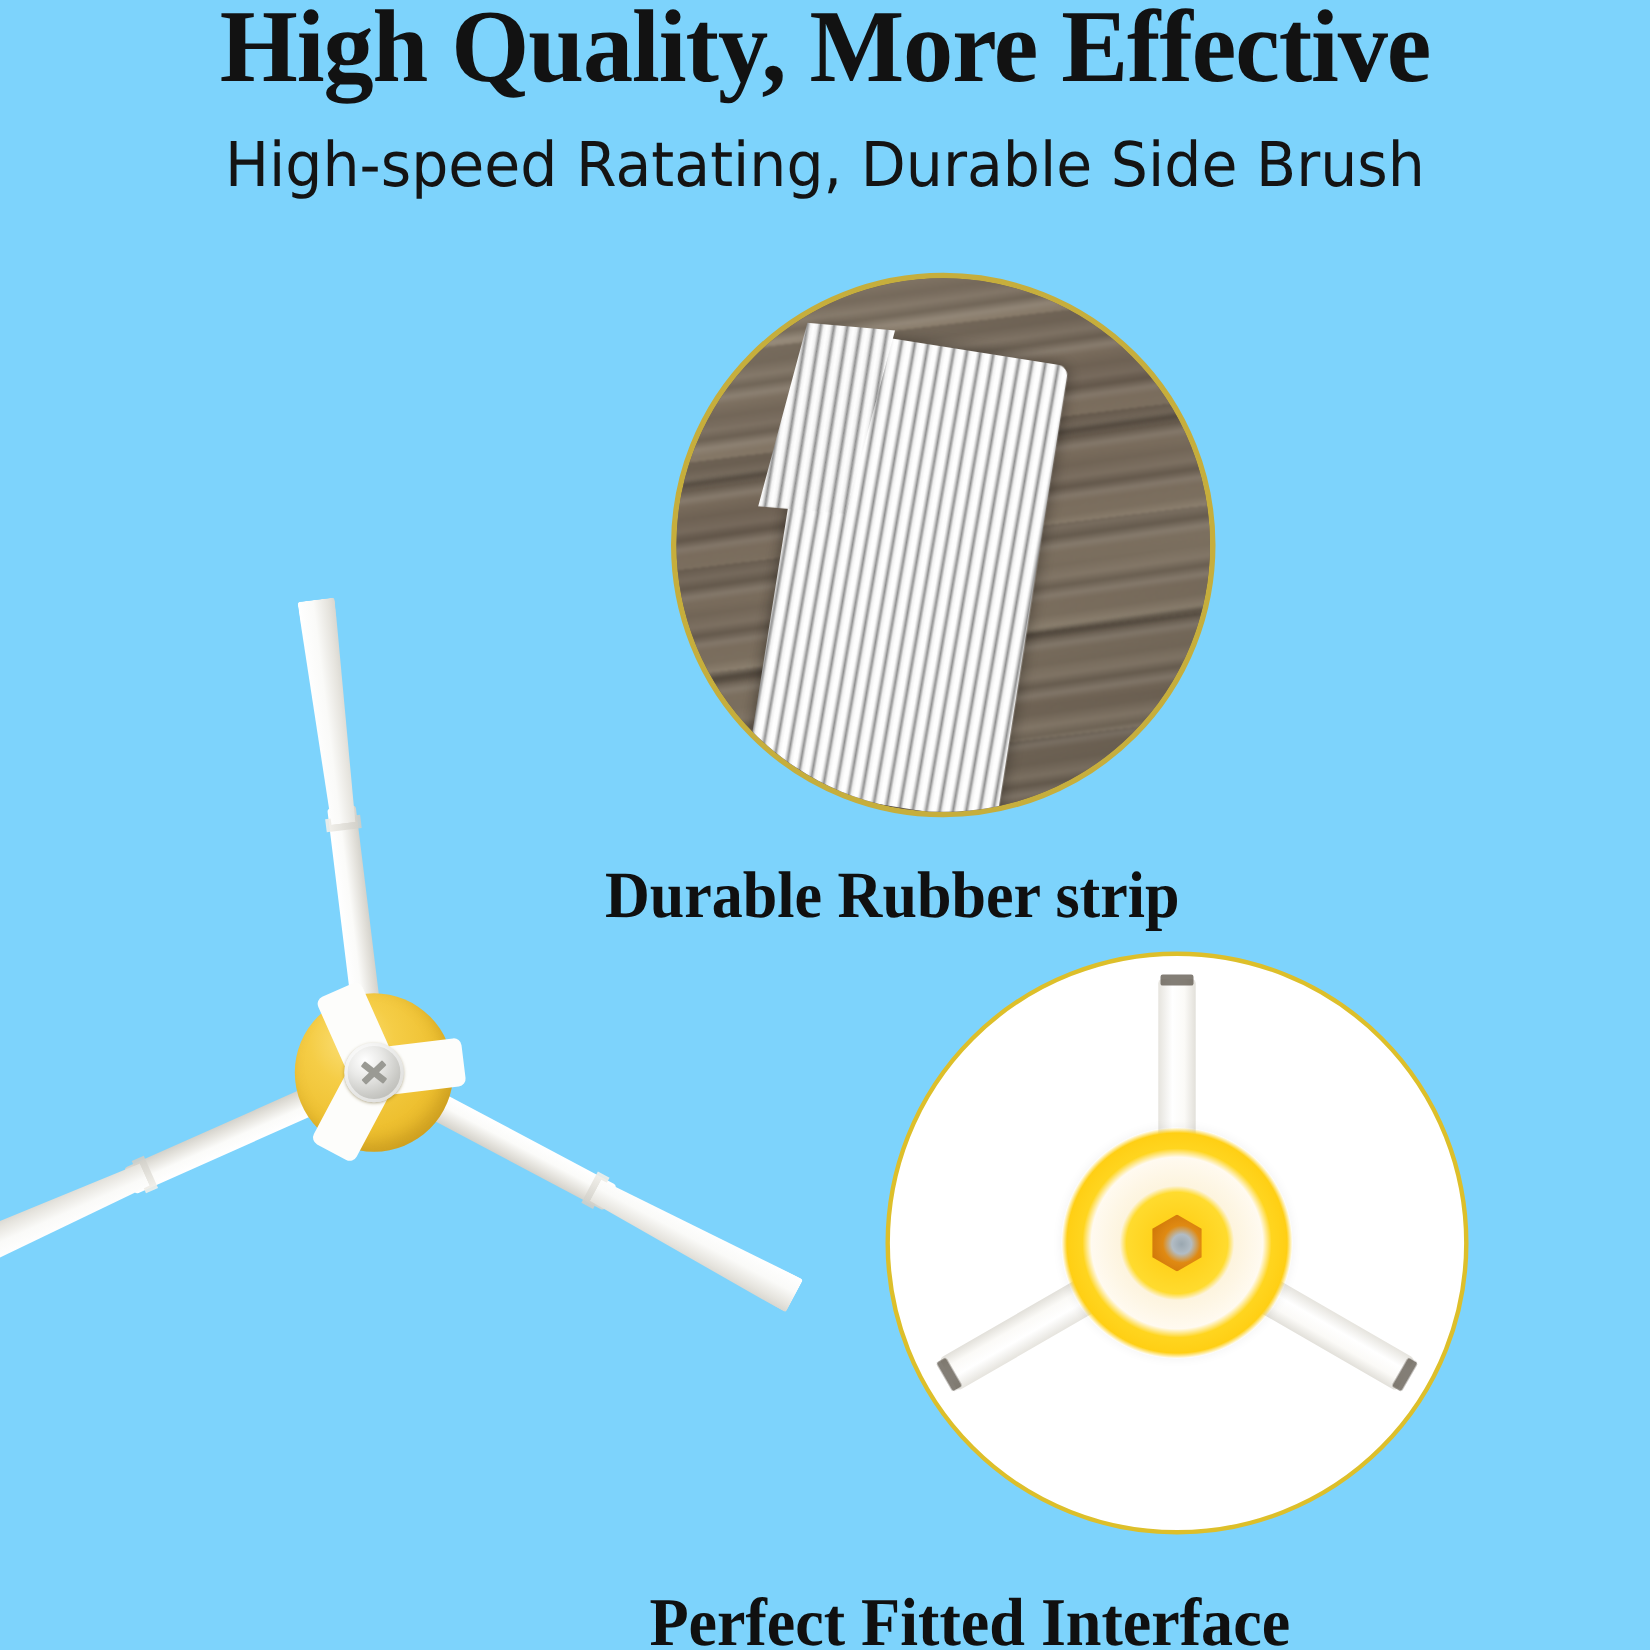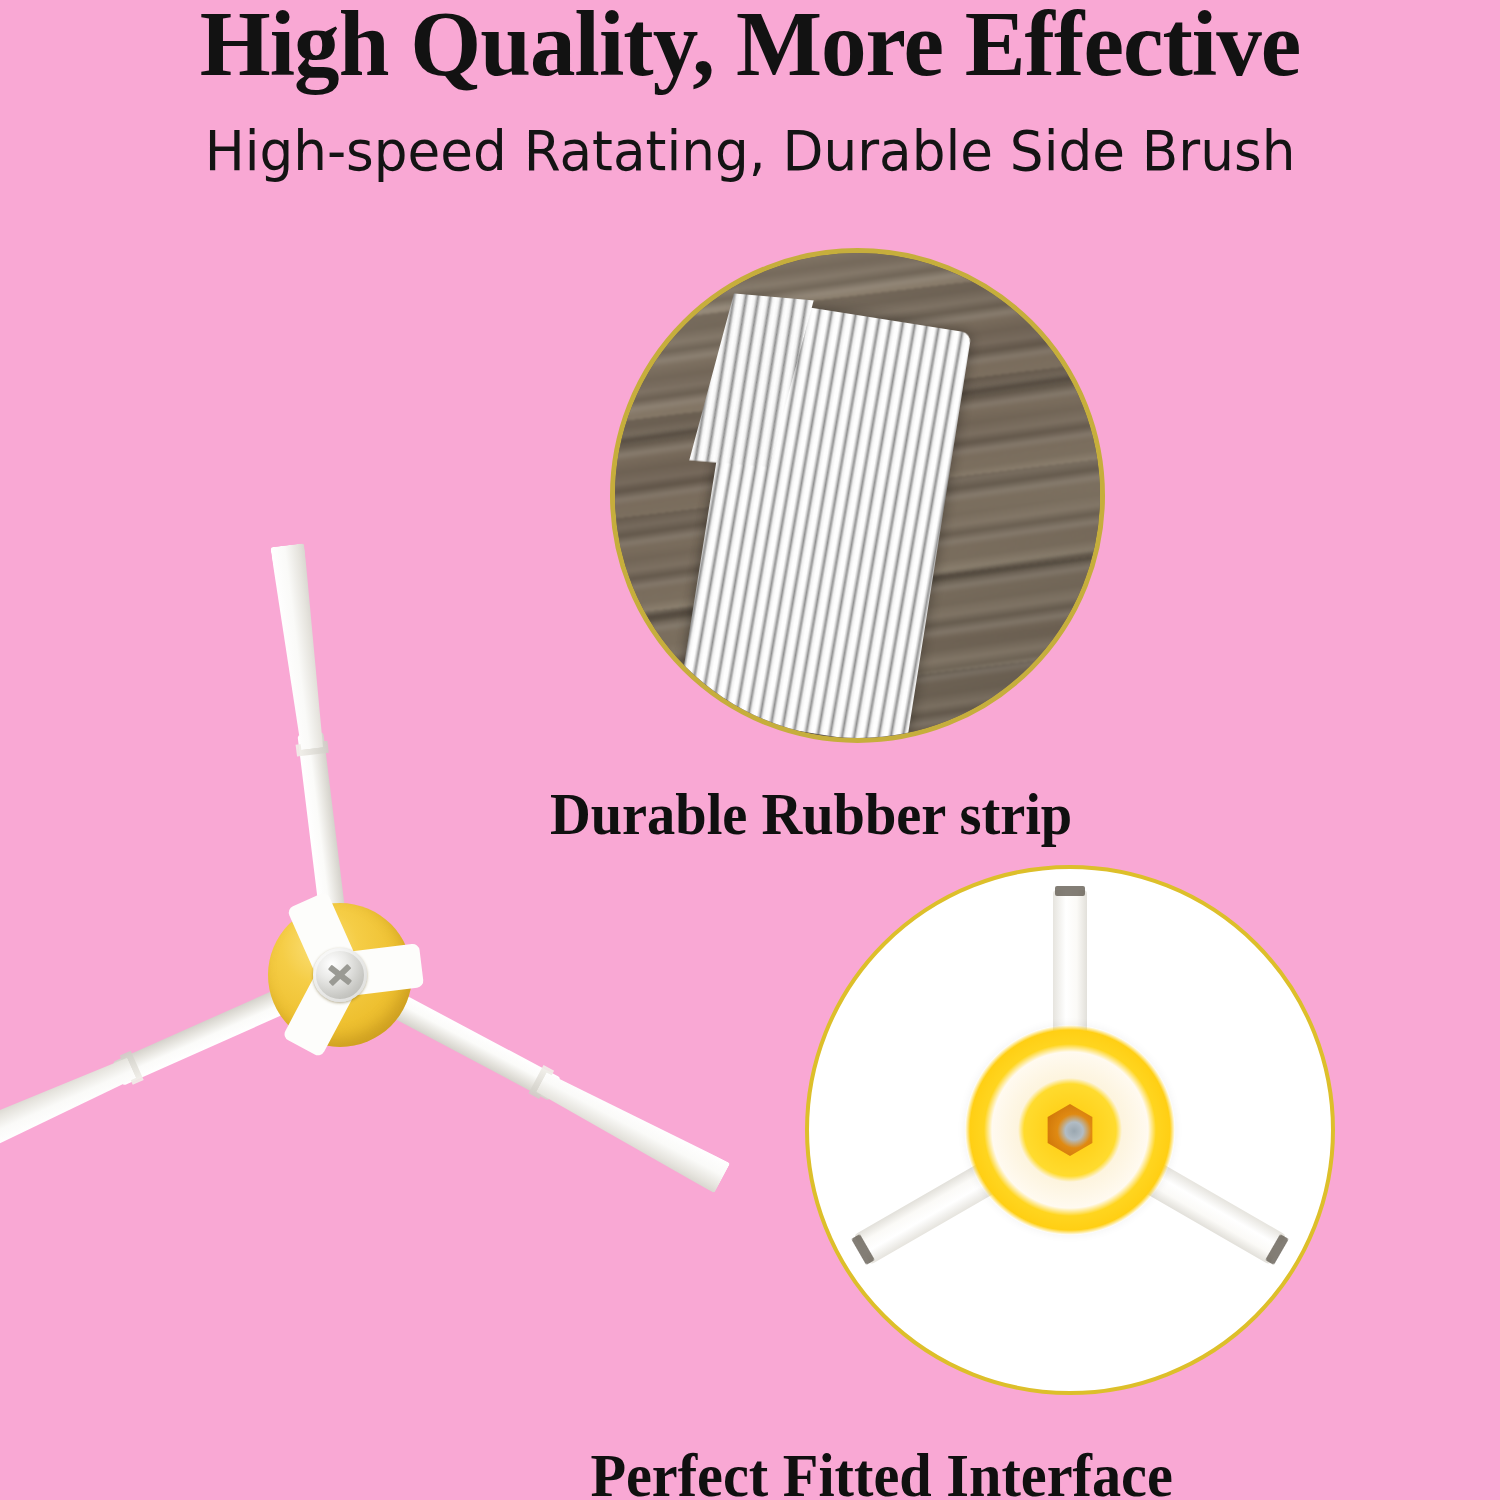--- a/index.html
+++ b/index.html
@@ -11,21 +11,21 @@
     height: 1500px;
     background: #fffffd;
     font-family: "Liberation Sans", sans-serif;
     overflow: hidden;
     position: relative;
   }
   #page {
     position: relative;
     width: 1500px;
     height: 1500px;
-    background: #f9a8d4;
+    background: #7dd3fc;
     overflow: hidden;
   }
 
   
   .headline {
     position: absolute;
     left: 0;
     top: -6px;
     width: 1500px;
     text-align: center;

